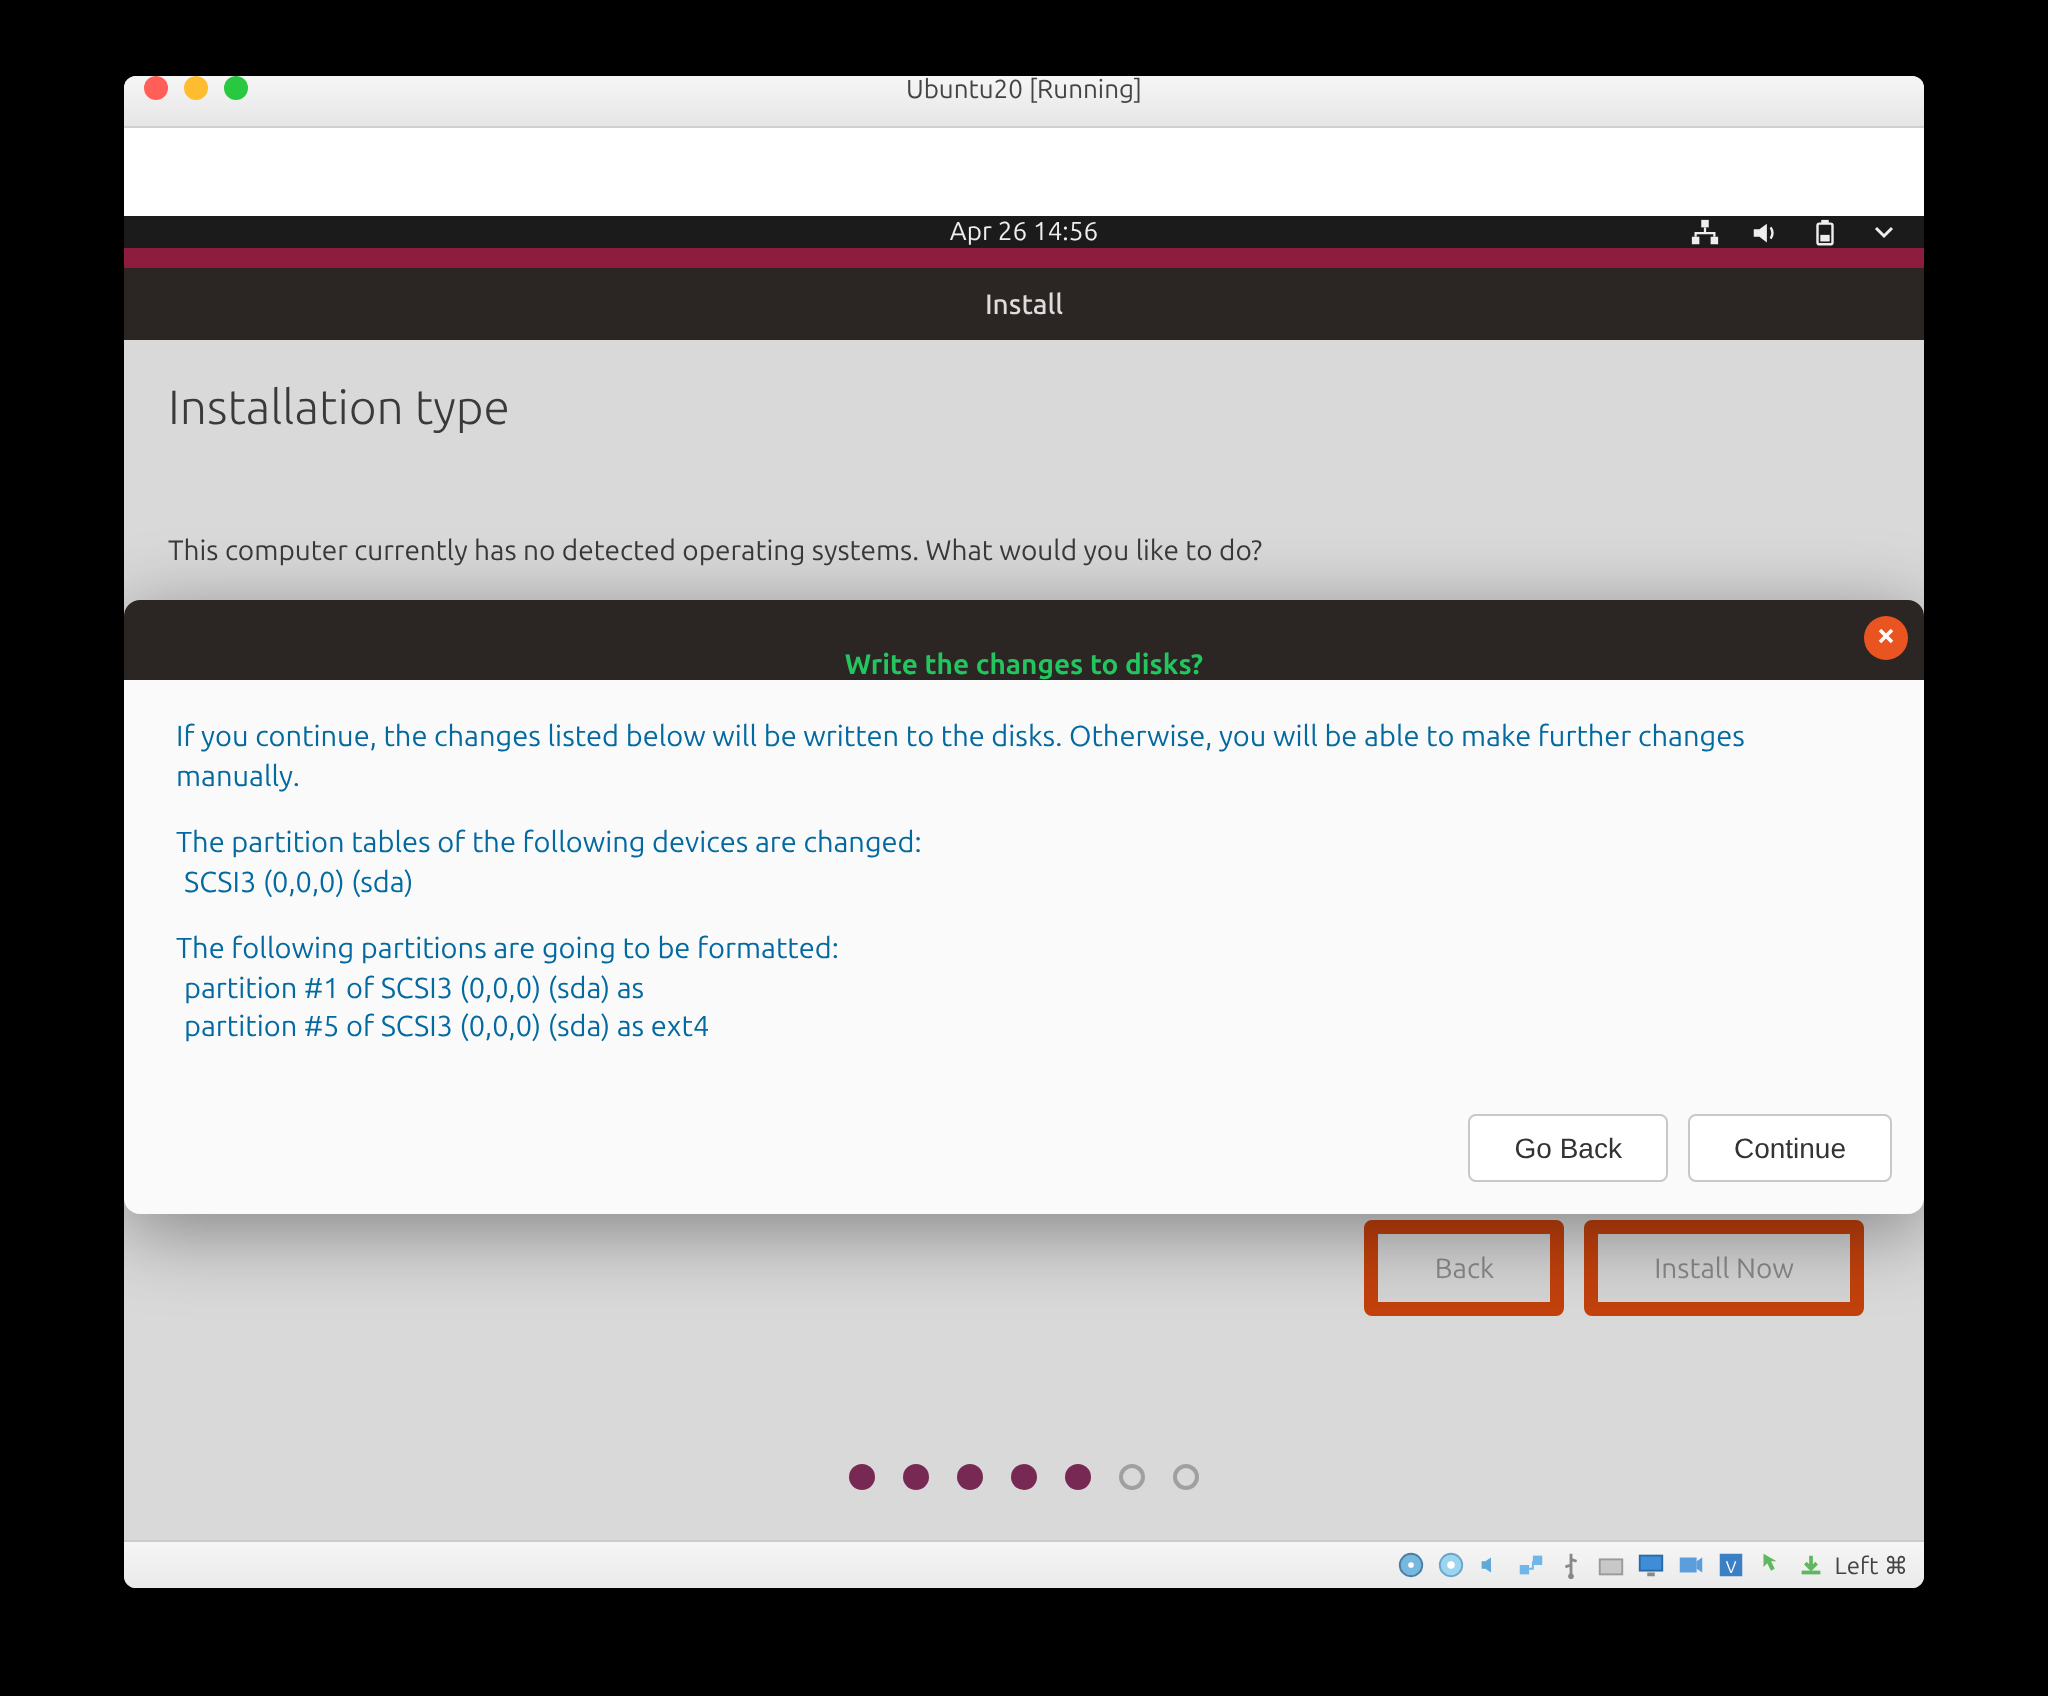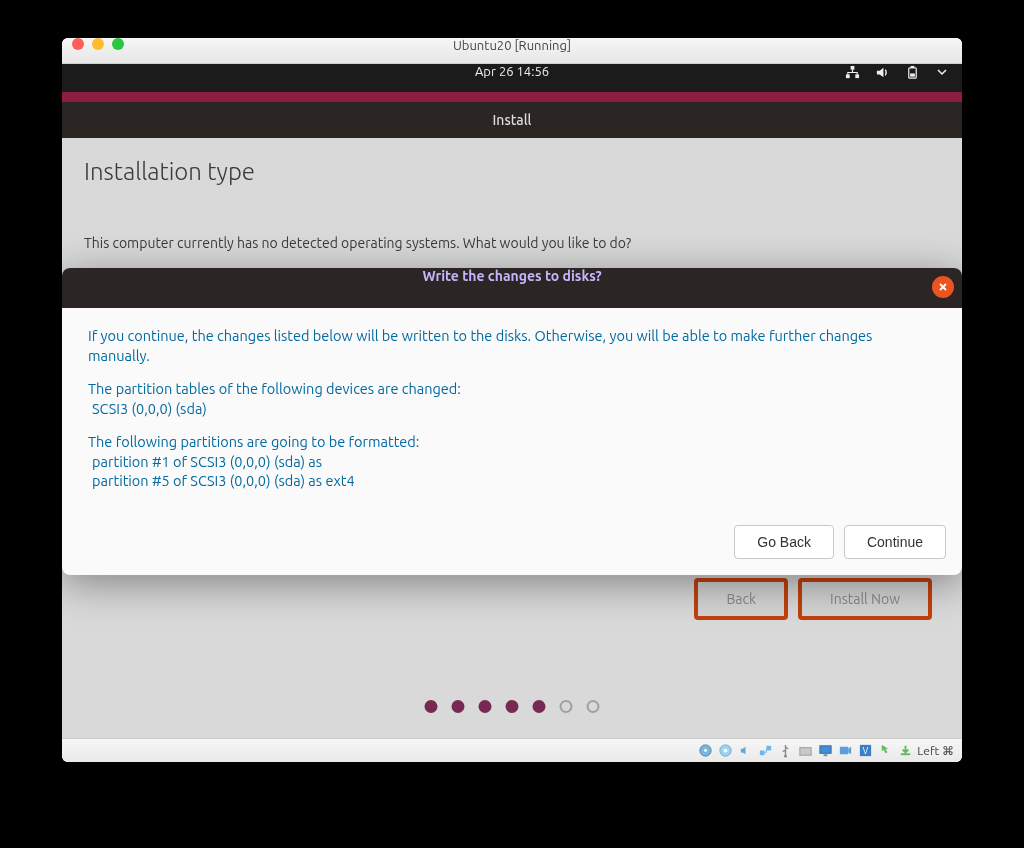--- a/index.html
+++ b/index.html
@@ -41,28 +41,29 @@
 .tl-yellow { background: #febc2e; }
 .tl-green { background: #28c840; }
 .mac-title {
   position: absolute;
   left: 0; right: 0;
   text-align: center;
   font-size: 13px;
   color: #444;
 }
 .ubuntu-topbar {
-  height: 28px;
+  height: 16px;
   background: #1b1b1b;
   color: #eee;
   display: flex;
-  align-items: flex-start;
+  align-items: center;
   justify-content: center;
   position: relative;
   font-size: 13px;
+  margin-top: 44px;
 }
 .topbar-right {
   position: absolute;
   right: 12px;
   display: flex;
   gap: 14px;
   align-items: center;
 }
 .topbar-right svg { fill: #eee; }
 .ubuntu-red-strip {
@@ -104,21 +105,21 @@
   right: 30px;
   top: 440px;
   display: flex;
   gap: 10px;
 }
 .bg-btn {
   padding: 9px 28px;
   font-size: 14px;
   color: #888;
   background: #d4d4d4;
-  border: 4px solid #c2410c;
+  border: 7px solid #c2410c;
   border-radius: 4px;
 }
 .progress-dots {
   position: absolute;
   bottom: 25px;
   left: 50%;
   transform: translateX(-50%);
   display: flex;
   gap: 14px;
 }
@@ -134,23 +135,23 @@
   left: 0px;
   right: 0px;
   background: #fafafa;
   border-radius: 8px;
   box-shadow: 0 8px 40px rgba(0,0,0,0.4);
   overflow: hidden;
 }
 .dialog-header {
   height: 40px;
   background: #2b2623;
-  color: #c4b5fd;
-  display: flex;
-  align-items: flex-start;
+  color: #22c55e;
+  display: flex;
+  align-items: flex-end;
   justify-content: center;
   font-size: 14px;
   font-weight: 600;
   position: relative;
 }
 .dialog-close {
   position: absolute;
   right: 8px;
   top: 8px;
   width: 22px; height: 22px;

